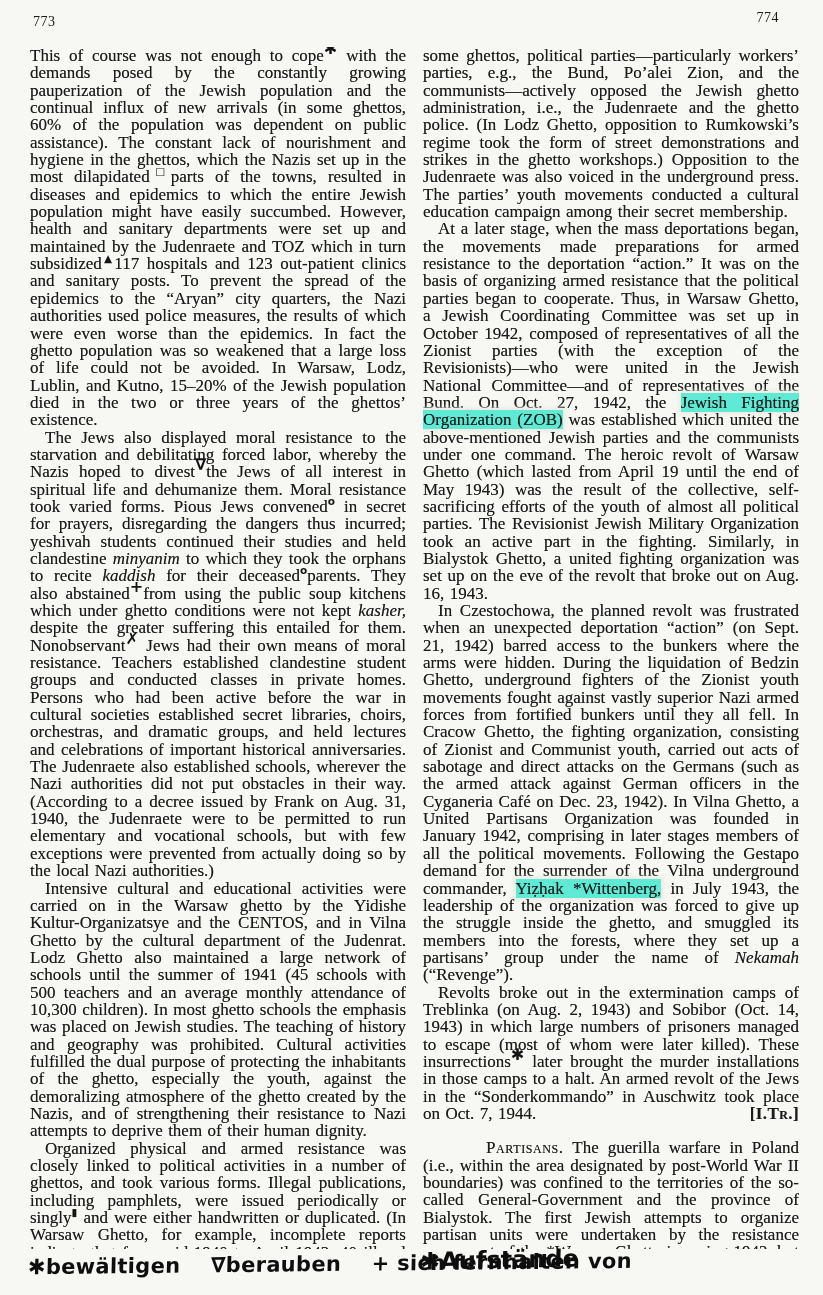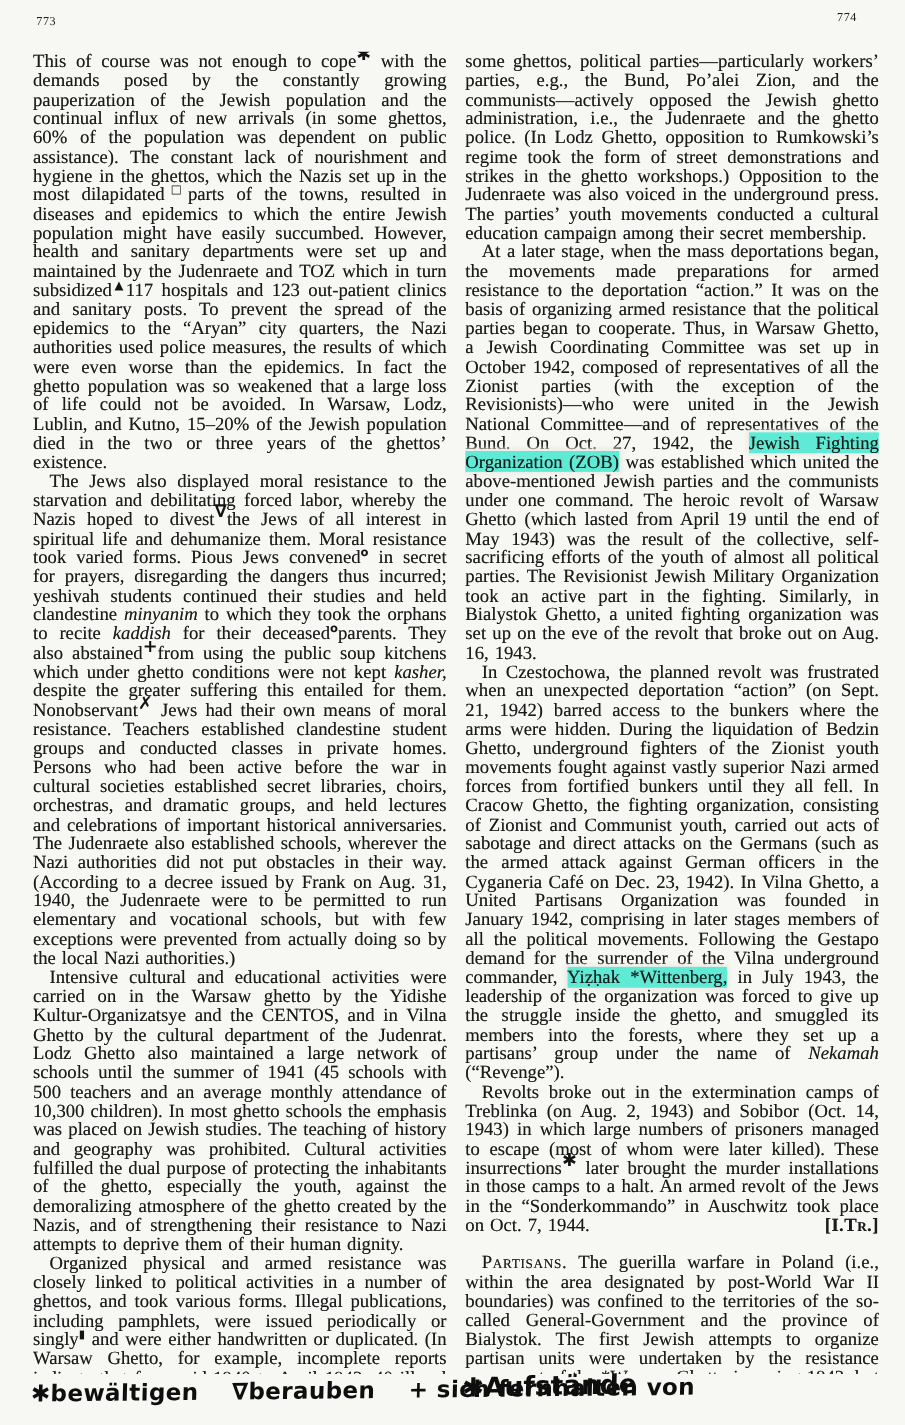--- a/index.html
+++ b/index.html
@@ -8,21 +8,21 @@
     background:#f7f7f3;
     position:relative;
     font-family:"Liberation Serif", serif;
     color:#1b1b1b;
     overflow:hidden;
   }
   .page { position:absolute; inset:0; }
 
   
   .header { position:absolute; top:10px; left:0; right:0; height:24px; }
-  .pg-num { position:absolute; font-size:11px; letter-spacing:0.5px; }
+  .pg-num { position:absolute; font-size:14px; letter-spacing:0.5px; }
   .pg-left  { left:33px; top:4px; }
   .pg-right { right:44px; top:0px; }
   .running-title {
     position:absolute; left:0; right:0; top:4px;
     text-align:center; font-size:16px; letter-spacing:3px;
   }
 
   
   .columns {
     position:absolute; top:47px; left:30px; right:24px; height:1202px;
@@ -52,21 +52,21 @@
   }
   .mark    { font-size:0.95em; }
   .mark-sm { font-size:0.62em; }
 
   
   .hl {
     background:#5eead4;
     box-shadow:0 0 4px 2px #ebebe2;
   }
 
-  .sc { font-variant:small-caps; letter-spacing:0.6px; }
+  .sc { font-variant:small-caps; letter-spacing:0.6px;margin-left:48px; }
   .attrib { float:right; font-variant:small-caps; letter-spacing:0.4px;font-weight:bold; }
 
   
   .annotation {
     position:absolute;
     font-family:"DejaVu Sans", sans-serif;
     font-weight:700;
     color:#0e0e0e;
     white-space:pre;
   }

